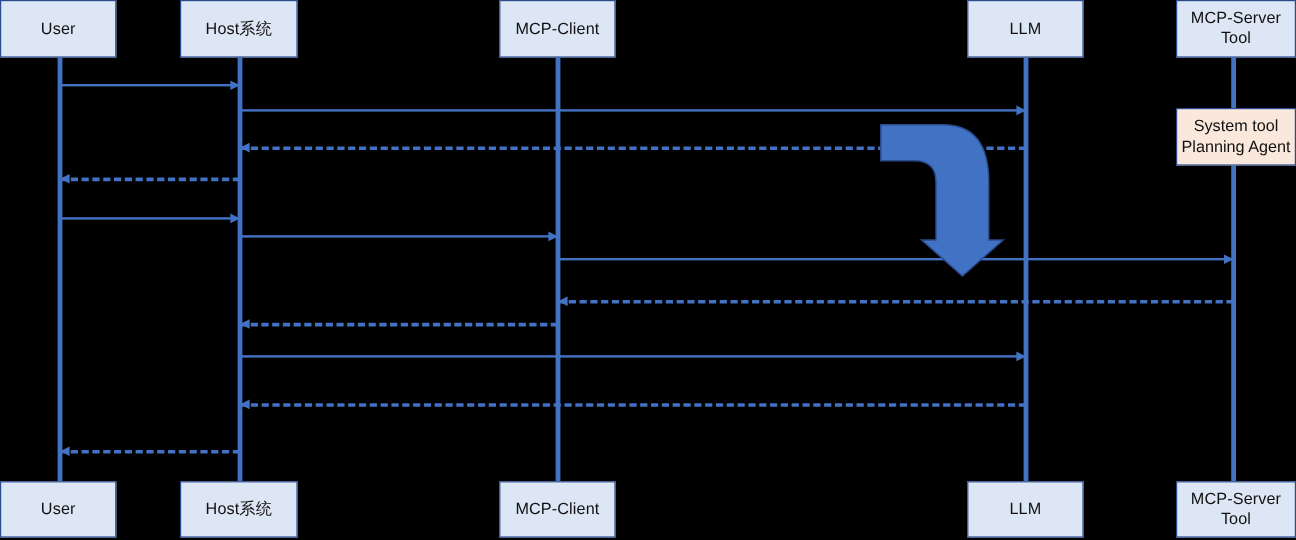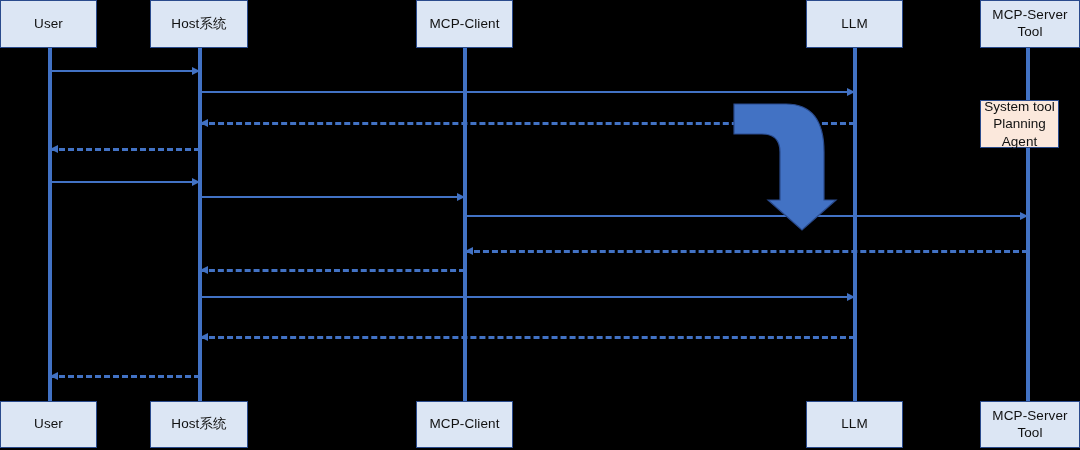--- a/index.html
+++ b/index.html
@@ -122,21 +122,21 @@
       <div class="node-box" style="left: 806px; top: 0px; width: 97px; height: 48px;">
         <span style="white-space: pre-line;">LLM</span>
       </div>
       <div class="node-box" style="left: 980px; top: 0px; width: 100px; height: 48px;">
         <span style="white-space: pre-line;">MCP-Server
 Tool</span>
       </div>
     </div>
 
   <div id="notes">
-      <div class="note-box" style="left: 980px; top: 90px; width: 79px; height: 48px; margin-top: 10px;">
+      <div class="note-box" style="left: 980px; top: 90px; width: 100px; height: 48px;">
         <span style="white-space: pre-line;">System tool
 Planning Agent</span>
       </div>
     </div>
 
   <div id="bottom-nodes">
       <div class="node-box" style="left: 0px; top: 401px; width: 97px; height: 47px;">
         <span style="white-space: pre-line;">User</span>
       </div>
       <div class="node-box" style="left: 150px; top: 401px; width: 98px; height: 47px;">

